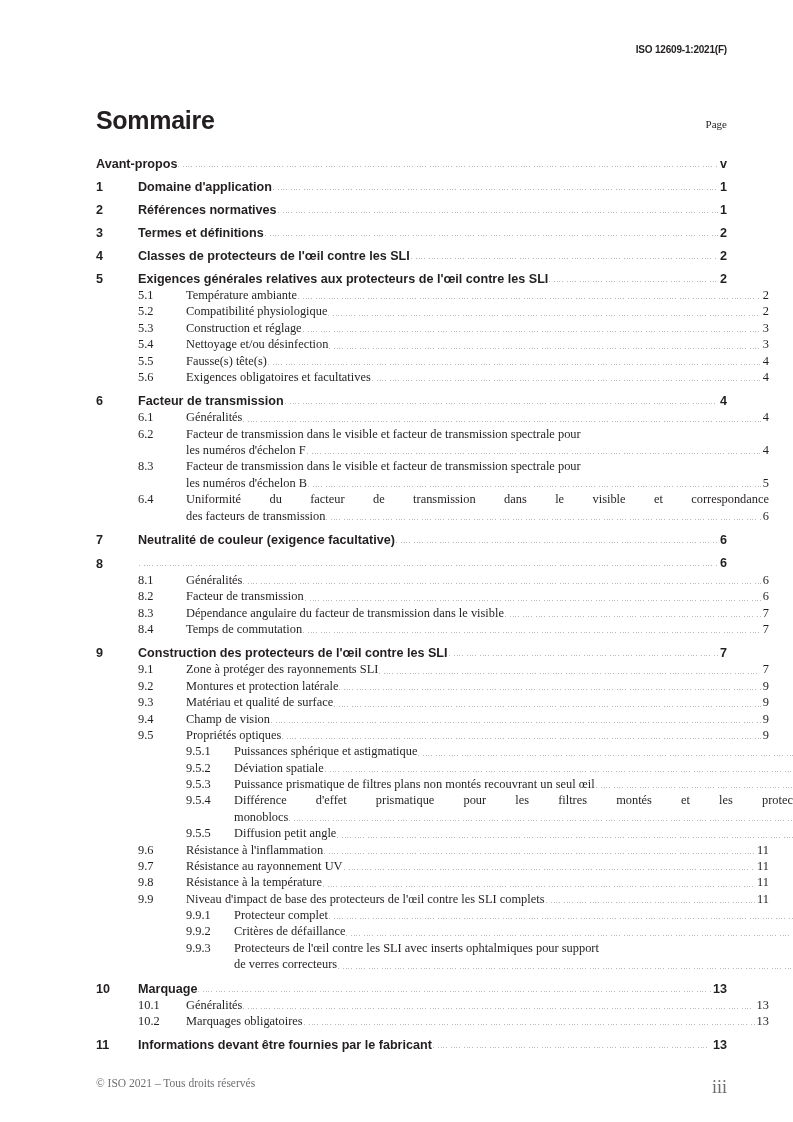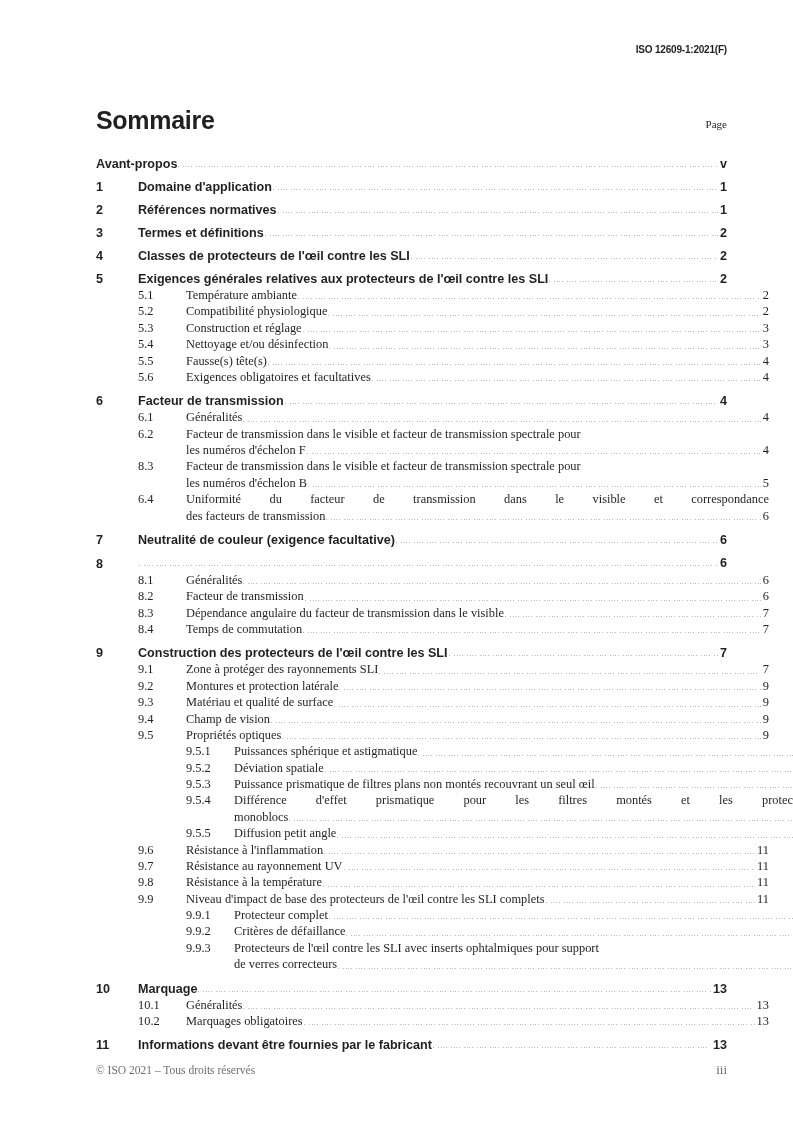--- a/index.html
+++ b/index.html
@@ -170,32 +170,32 @@
     white-space: nowrap;
   }
   .justified .label {
     text-align: justify;
     text-align-last: justify;
   }
 
   
   .doc-footer {
     position: absolute;
-    bottom: 44px;
+    bottom: 24px;
     left: 96px;
     width: 631px;
     display: flex;
     justify-content: space-between;
-    align-items: center;
+    align-items: flex-start;
     font-family: "Liberation Serif", serif;
     font-size: 11.5px;
     color: #6d6e71;
   }
   .footer-right {
-    font-size: 13px;
+    font-size: 18px;
   }
 </style>
 </head>
 <body>
 
 <div class="page">
 
   <div class="doc-header">ISO 12609-1:2021(F)</div>
 
   <div class="title-row">

